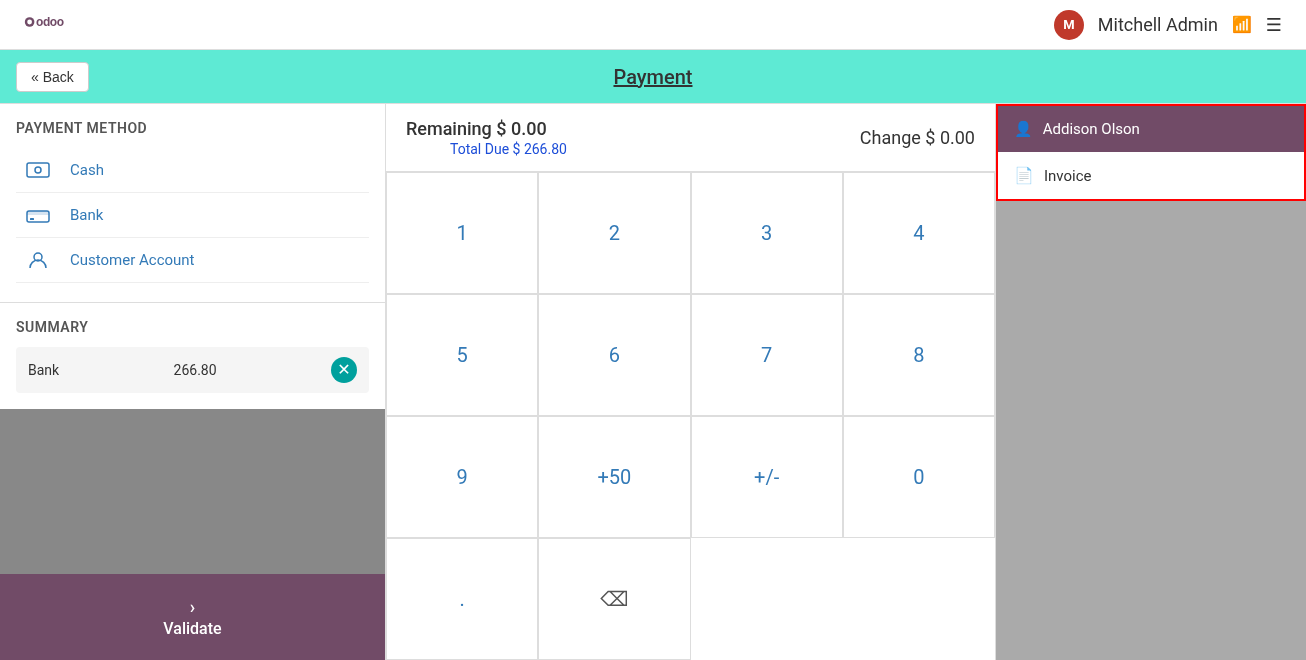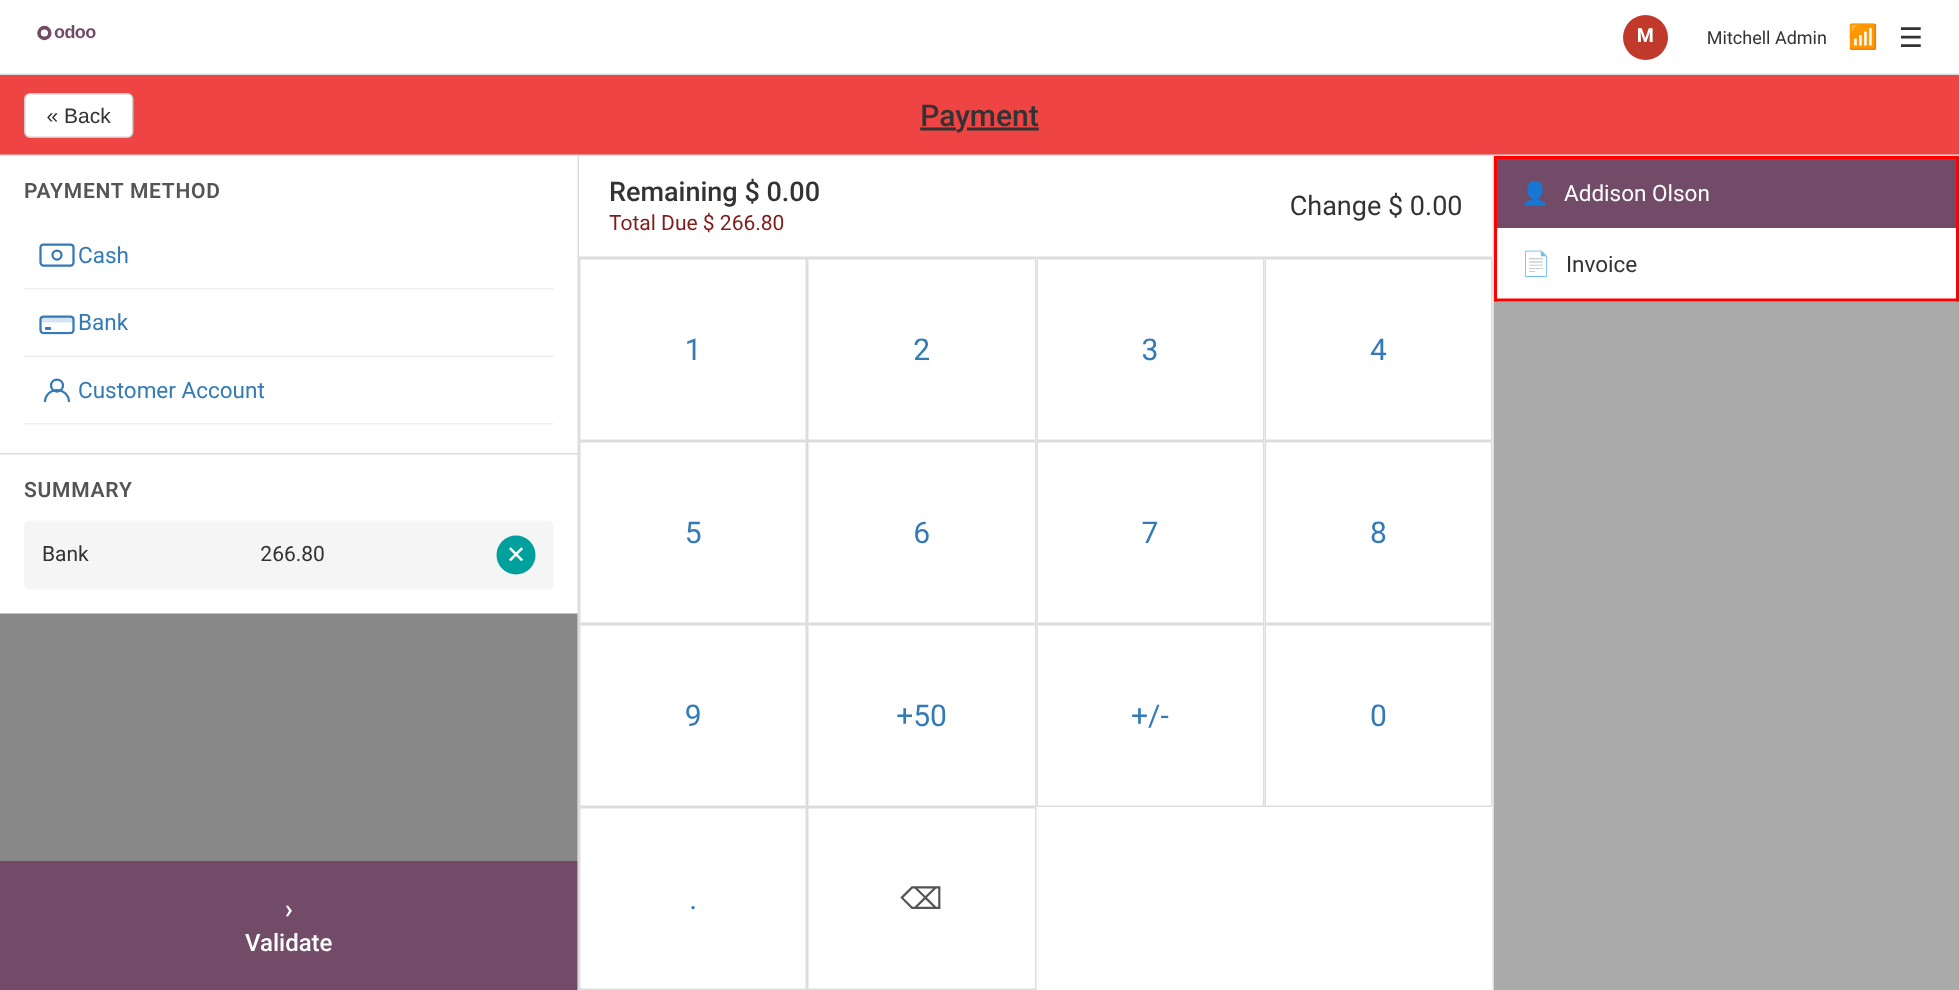--- a/index.html
+++ b/index.html
@@ -28,27 +28,27 @@
       align-items: center;
       gap: 14px;
     }
     .topbar-avatar {
       width: 30px; height: 30px;
       border-radius: 50%;
       background: #c0392b;
       display: flex; align-items: center; justify-content: center;
       color: white; font-size: 13px; font-weight: bold;
     }
-    .topbar-username { font-size: 12px; color: #333; margin-left: 12px; }
+    .topbar-username { font-size: 18px; color: #333; }
     .topbar-wifi { font-size: 16px; color: #333; }
     .topbar-menu { font-size: 18px; color: #333; cursor: pointer; }
 
     
     .subbar {
-      background: #ef4444;
+      background: #5eead4;
       height: 54px;
       display: flex;
       align-items: center;
       justify-content: center;
       border-bottom: 1px solid #ddd;
       position: relative;
     }
     .back-btn {
       position: absolute;
       left: 16px;
@@ -85,21 +85,21 @@
       font-size: 14px;
       font-weight: 600;
       color: #555;
       margin-bottom: 12px;
       text-transform: uppercase;
       letter-spacing: 0.5px;
     }
     .payment-option {
       display: flex;
       align-items: center;
-      gap: 0;
+      gap: 18px;
       padding: 12px 8px;
       border-bottom: 1px solid #eee;
       cursor: pointer;
       color: #337AB7;
       font-size: 15px;
     }
     .payment-icon {
       width: 28px; height: 20px;
       display: flex; align-items: center; justify-content: center;
       color: #337AB7;
@@ -156,21 +156,21 @@
     }
     .payment-info-bar {
       display: flex;
       justify-content: space-between;
       align-items: center;
       padding: 14px 20px;
       border-bottom: 1px solid #ddd;
     }
     .remaining { font-size: 18px; color: #333; font-weight: 500; }
     .change { font-size: 18px; color: #333; font-weight: 400; }
-    .total-due { font-size: 14px; color: #7f1d1d; margin-top: 2px; }
+    .total-due { font-size: 14px; color: #1d4ed8; margin-top: 2px; margin-left: 44px; }
 
     .numpad {
       flex: 1;
       display: grid;
       grid-template-columns: repeat(4, 1fr);
       grid-template-rows: repeat(4, 1fr);
     }
     .numpad-key {
       border: 1px solid #ddd;
       display: flex;

